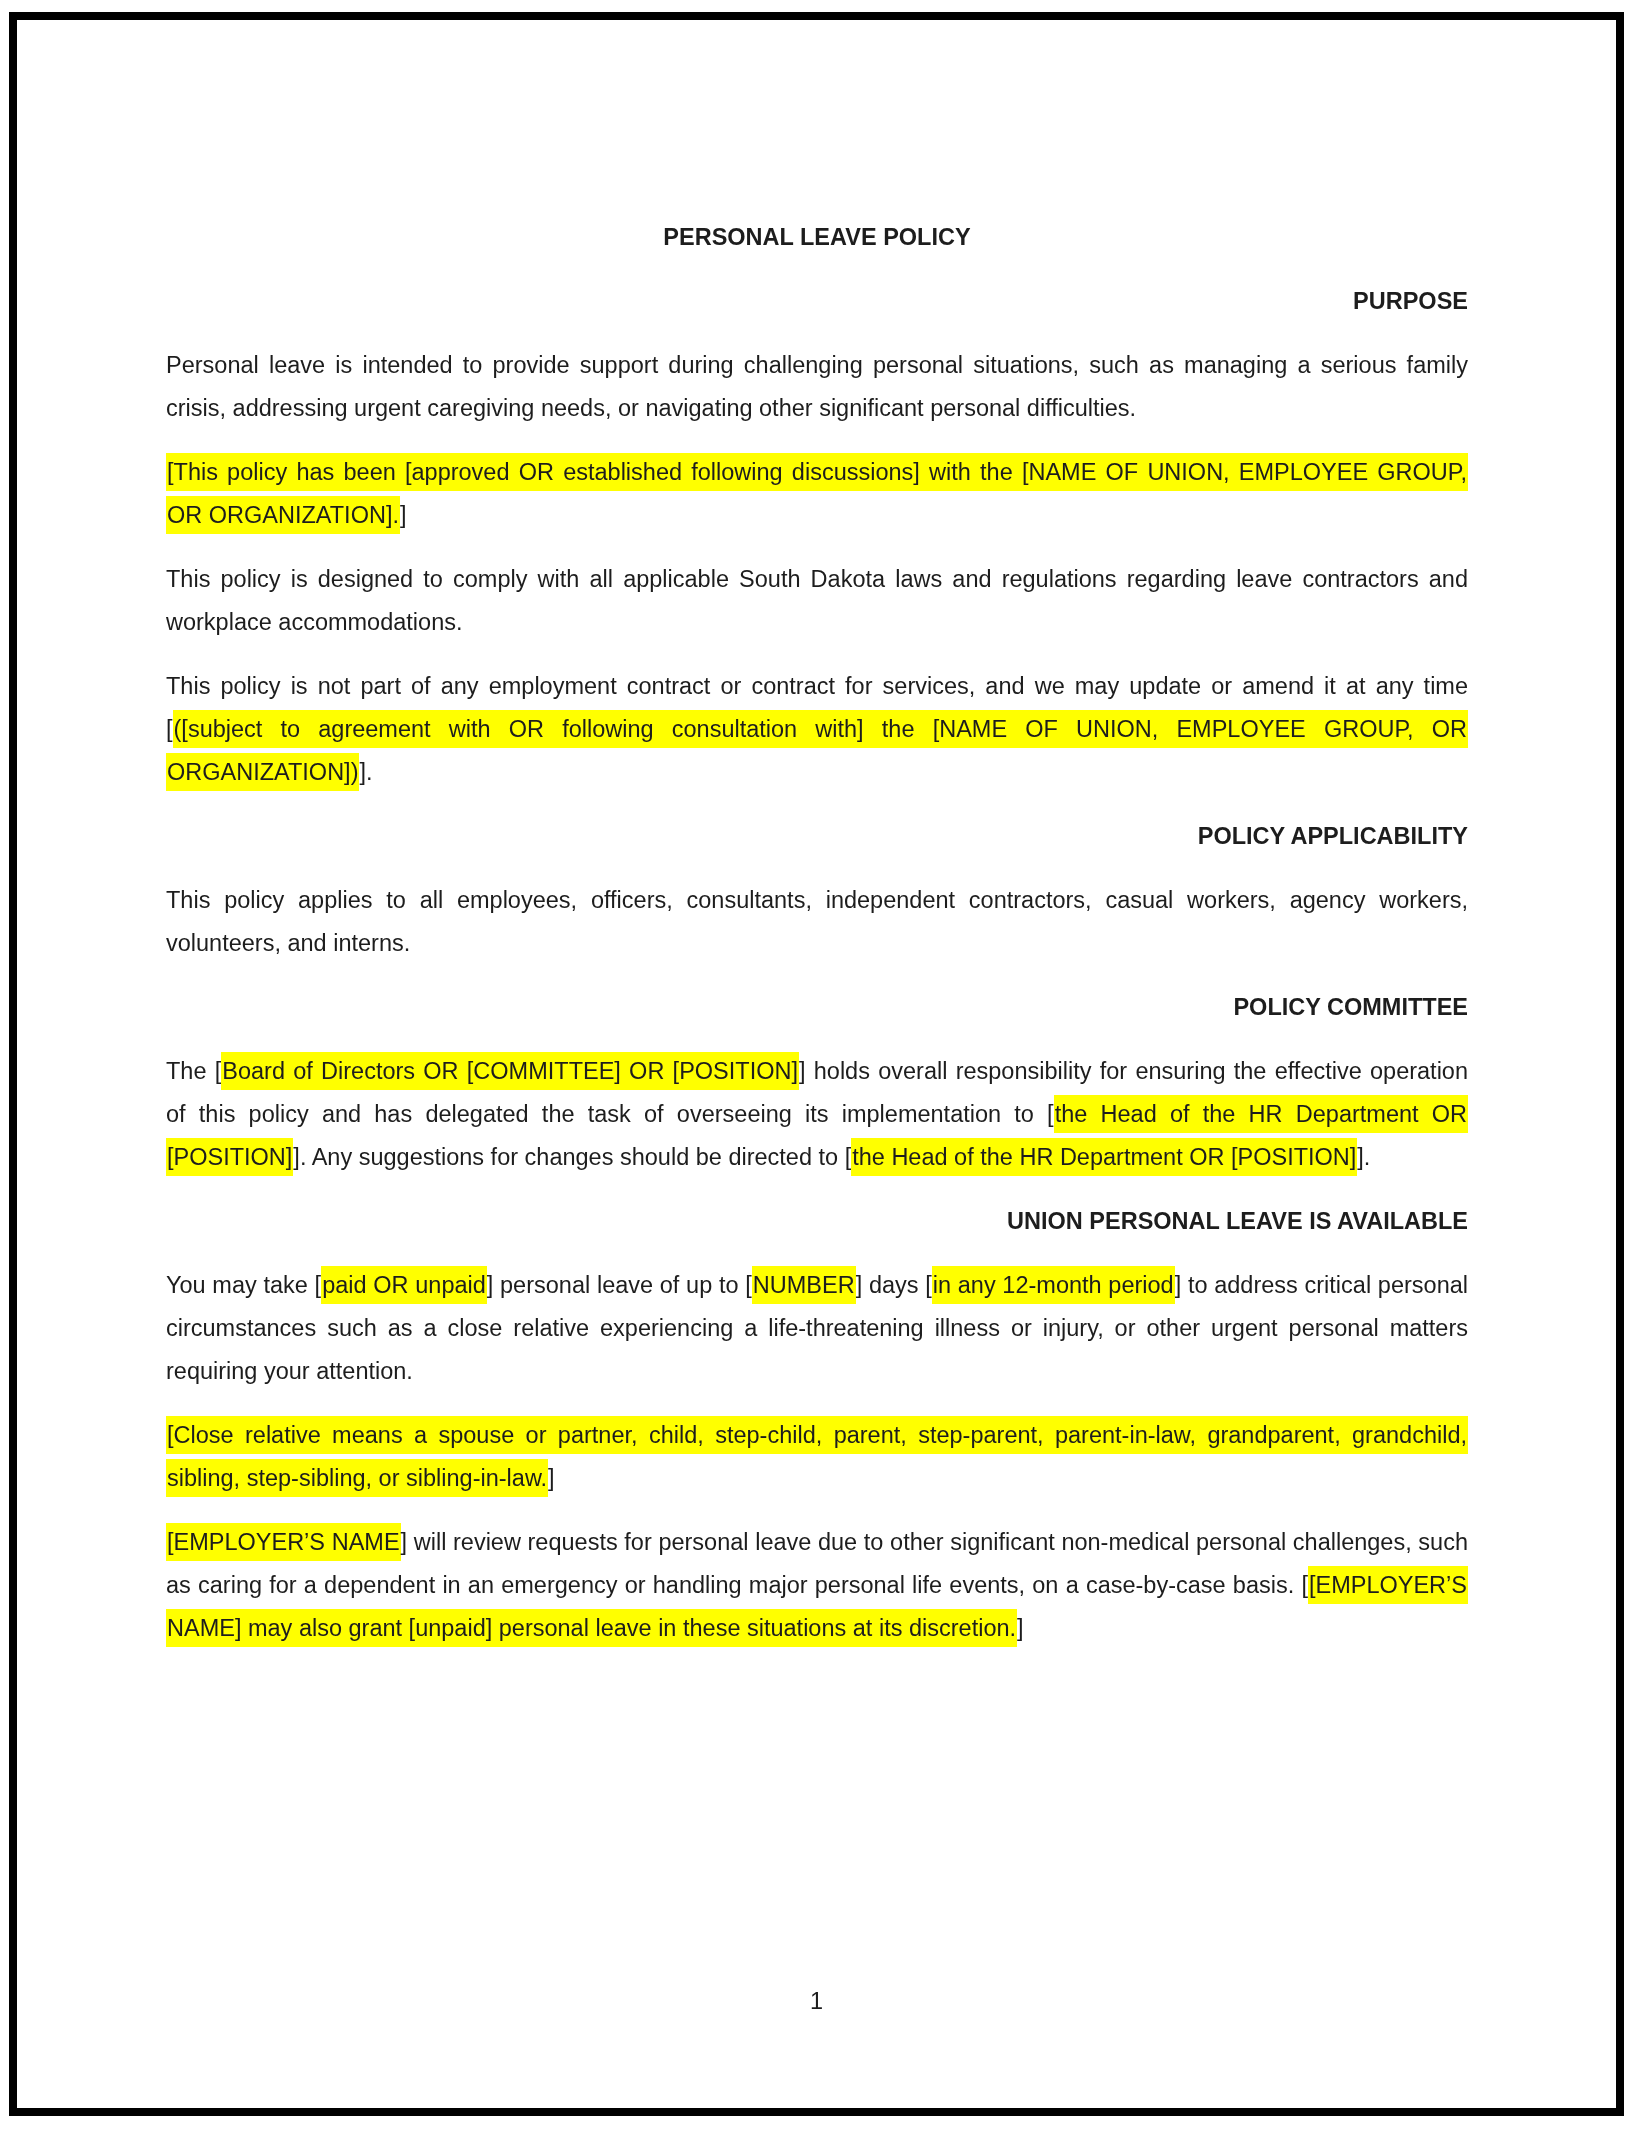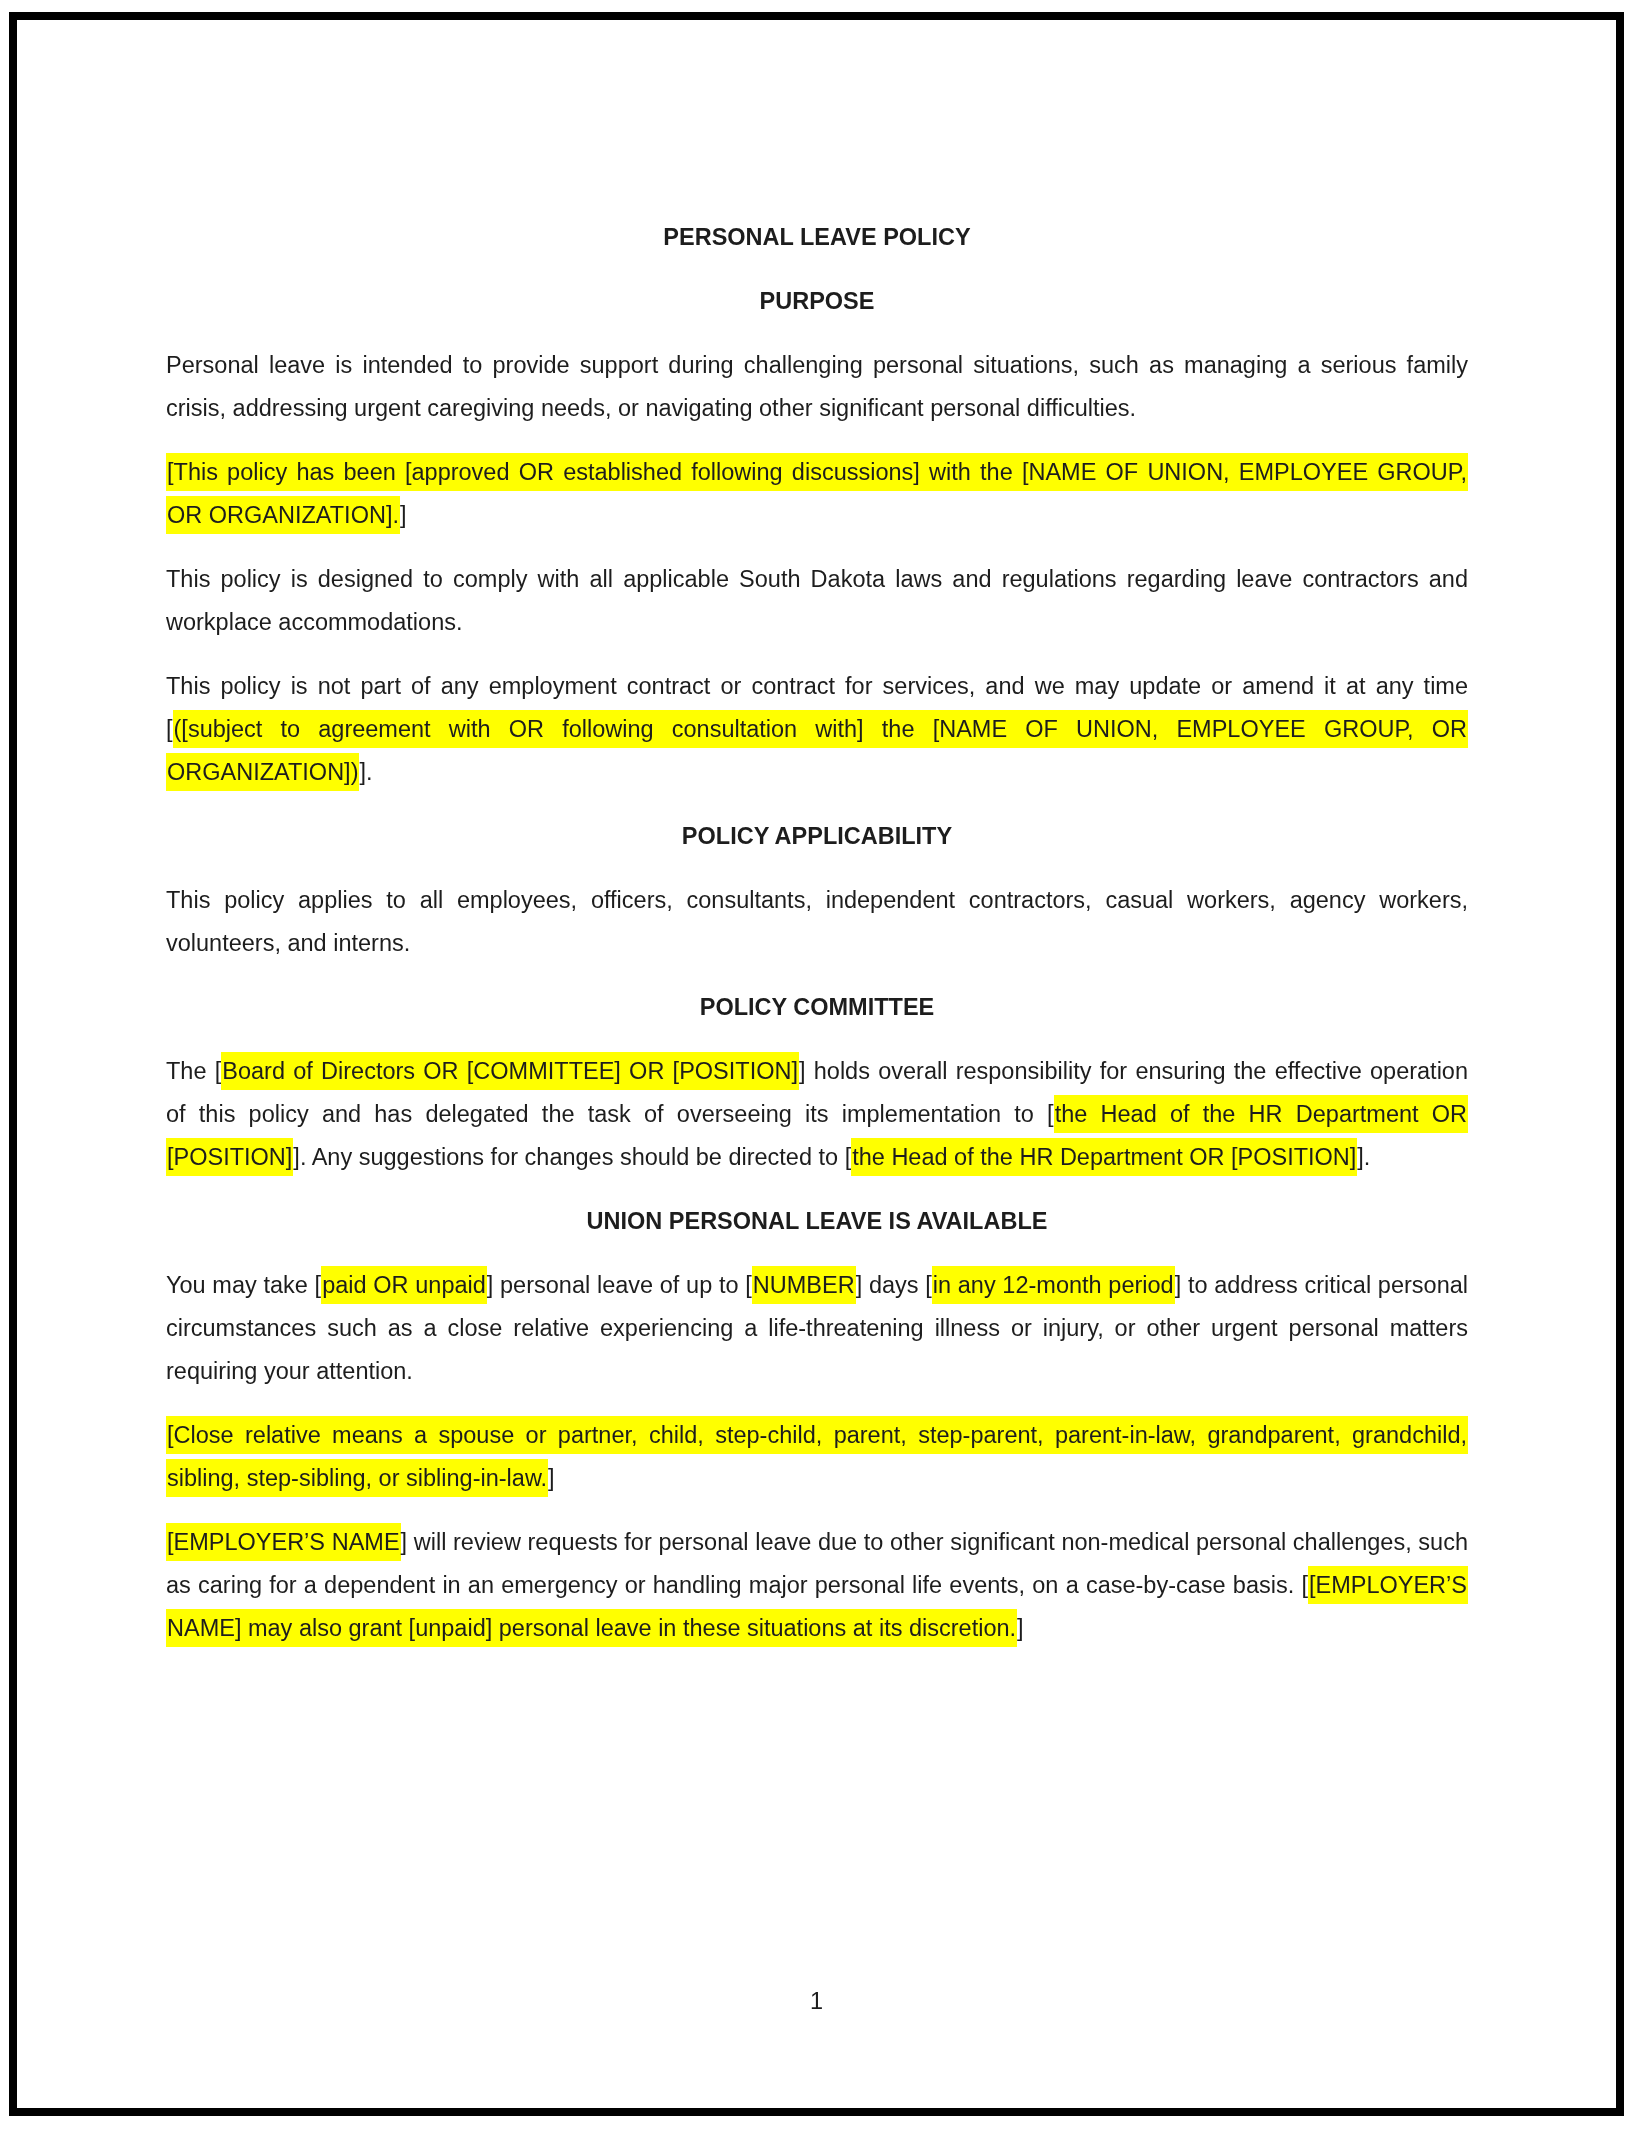--- a/index.html
+++ b/index.html
@@ -36,21 +36,21 @@
     font-size: 23.5px;
     line-height: 43px;
     font-weight: normal;
   }
   .doc-title {
     text-align: center;
     font-weight: bold;
   }
   .heading {
     font-weight: bold;
-    text-align: center;
+    text-align: right;
   }
   .para {
     text-align: justify;
   }
   .hl {
     background: #ffff00;
     padding: 6px 1px;
     -webkit-box-decoration-break: clone;
     box-decoration-break: clone;
   }

